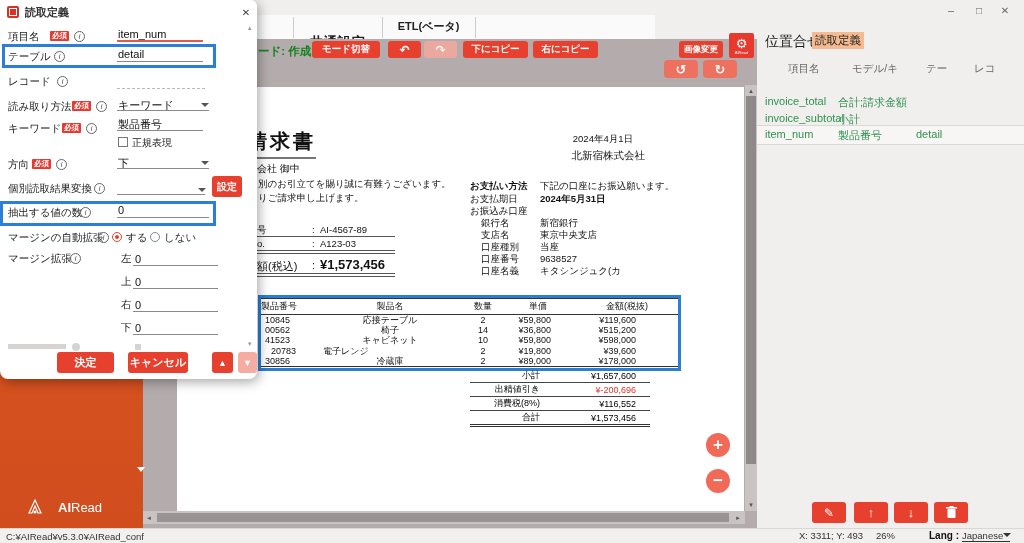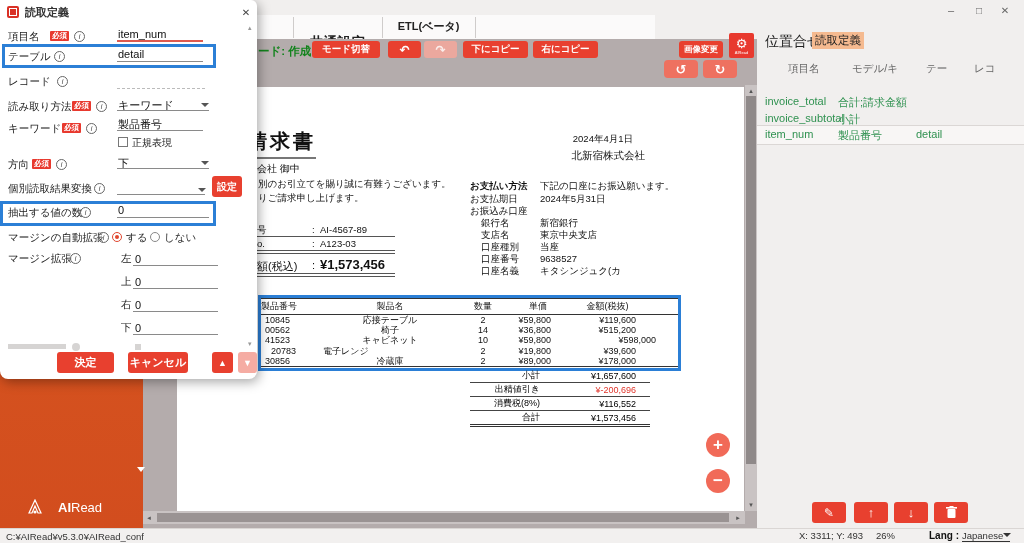--- a/index.html
+++ b/index.html
@@ -79,21 +79,21 @@
               border-bottom:2px solid #777;padding-bottom:2px;">請求書</div>
   <div class="abs doc-txt" style="right:391px;top:133px;">2024年4月1日</div>
   <div class="abs" style="right:379px;top:149px;font-size:10.5px;color:#111;white-space:nowrap;">北新宿株式会社</div>
   <div class="abs" style="left:257px;top:162px;font-size:10px;color:#111;">会社 御中</div>
   <div class="abs doc-txt" style="left:258px;top:178px;">別のお引立てを賜り誠に有難うございます。</div>
   <div class="abs doc-txt" style="left:258px;top:192px;">りご請求申し上げます。</div>
 
   <div class="abs doc-txt" style="left:470px;top:180px;font-weight:bold;">お支払い方法</div>
   <div class="abs doc-txt" style="left:540px;top:180px;">下記の口座にお振込願います。</div>
   <div class="abs doc-txt" style="left:470px;top:193px;">お支払期日</div>
-  <div class="abs doc-txt" style="left:540px;top:193px;">2024年5月31日</div>
+  <div class="abs doc-txt" style="left:540px;top:193px;font-weight:bold;">2024年5月31日</div>
   <div class="abs doc-txt" style="left:470px;top:205px;">お振込み口座</div>
   <div class="abs doc-txt" style="left:481px;top:217px;">銀行名</div>
   <div class="abs doc-txt" style="left:540px;top:217px;">新宿銀行</div>
   <div class="abs doc-txt" style="left:481px;top:229px;">支店名</div>
   <div class="abs doc-txt" style="left:540px;top:229px;">東京中央支店</div>
   <div class="abs doc-txt" style="left:481px;top:241px;">口座種別</div>
   <div class="abs doc-txt" style="left:540px;top:241px;">当座</div>
   <div class="abs doc-txt" style="left:481px;top:253px;">口座番号</div>
   <div class="abs doc-txt" style="left:540px;top:253px;">9638527</div>
   <div class="abs doc-txt" style="left:481px;top:265px;">口座名義</div>
@@ -122,42 +122,42 @@
           <col style="width:52px">
           <col style="width:58px">
           <col style="width:111px">
         </colgroup>
       <tbody>
           <tr>
         <th style="text-align:left;">製品番号</th>
         <th>製品名</th>
         <th>数量</th>
         <th>単価</th>
-        <th style="text-align:center;padding-right:30px;">金額(税抜)</th>
+        <th style="text-align:right;padding-right:30px;">金額(税抜)</th>
       </tr>
       <tr>
         <td style="padding-left:4px;">10845</td>
         <td style="text-align:center;">応接テーブル</td>
         <td style="text-align:center;">2</td>
         <td style="text-align:right;padding-right:16px;">¥59,800</td>
         <td style="text-align:right;padding-right:42px;">¥119,600</td>
       </tr>
       <tr>
         <td style="padding-left:4px;">00562</td>
         <td style="text-align:center;">椅子</td>
         <td style="text-align:center;">14</td>
         <td style="text-align:right;padding-right:16px;">¥36,800</td>
         <td style="text-align:right;padding-right:42px;">¥515,200</td>
       </tr>
       <tr>
         <td style="padding-left:4px;">41523</td>
         <td style="text-align:center;">キャビネット</td>
         <td style="text-align:center;">10</td>
         <td style="text-align:right;padding-right:16px;">¥59,800</td>
-        <td style="text-align:right;padding-right:22px;">¥598,000</td>
+        <td style="text-align:right;padding-right:42px;">¥598,000</td>
       </tr>
       <tr>
         <td style="padding-left:10px;">20783</td>
         <td style="text-align:left;">電子レンジ</td>
         <td style="text-align:center;">2</td>
         <td style="text-align:right;padding-right:16px;">¥19,800</td>
         <td style="text-align:right;padding-right:42px;">¥39,600</td>
       </tr>
       <tr>
         <td style="padding-left:4px;">30856</td>

